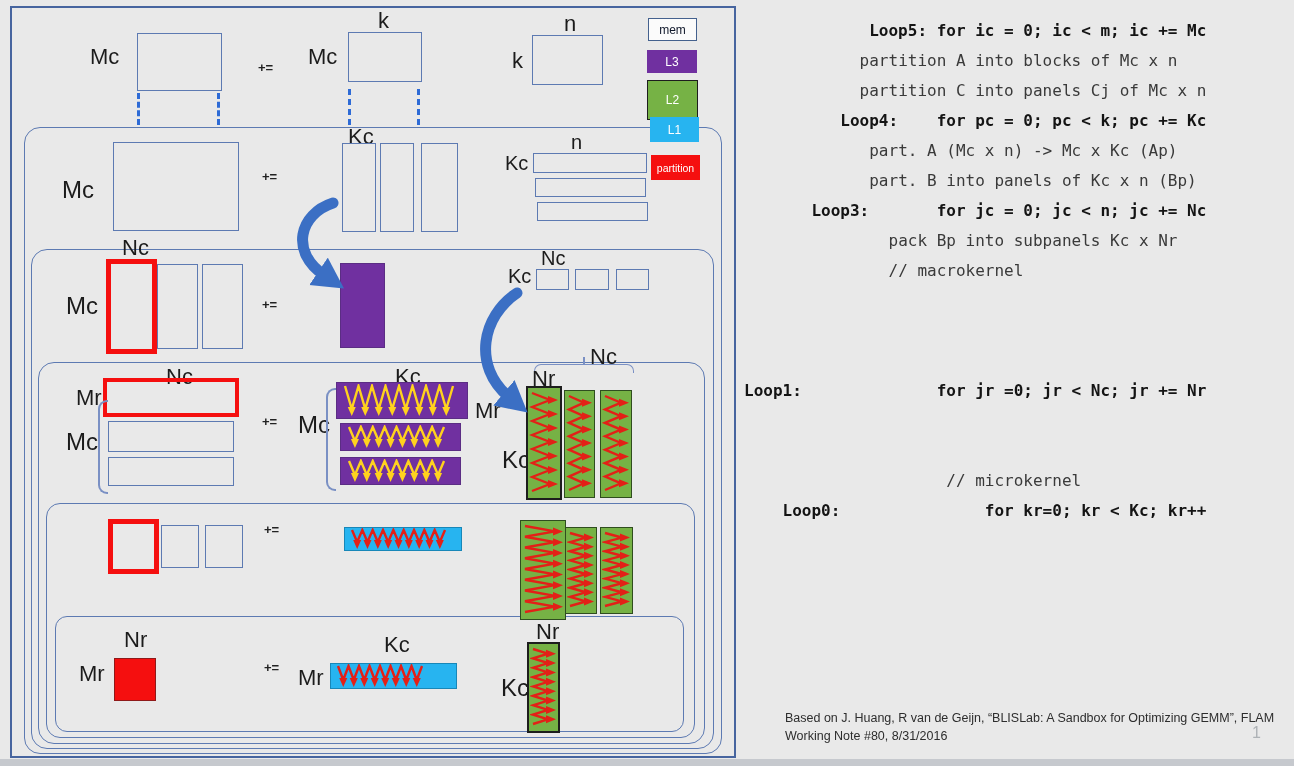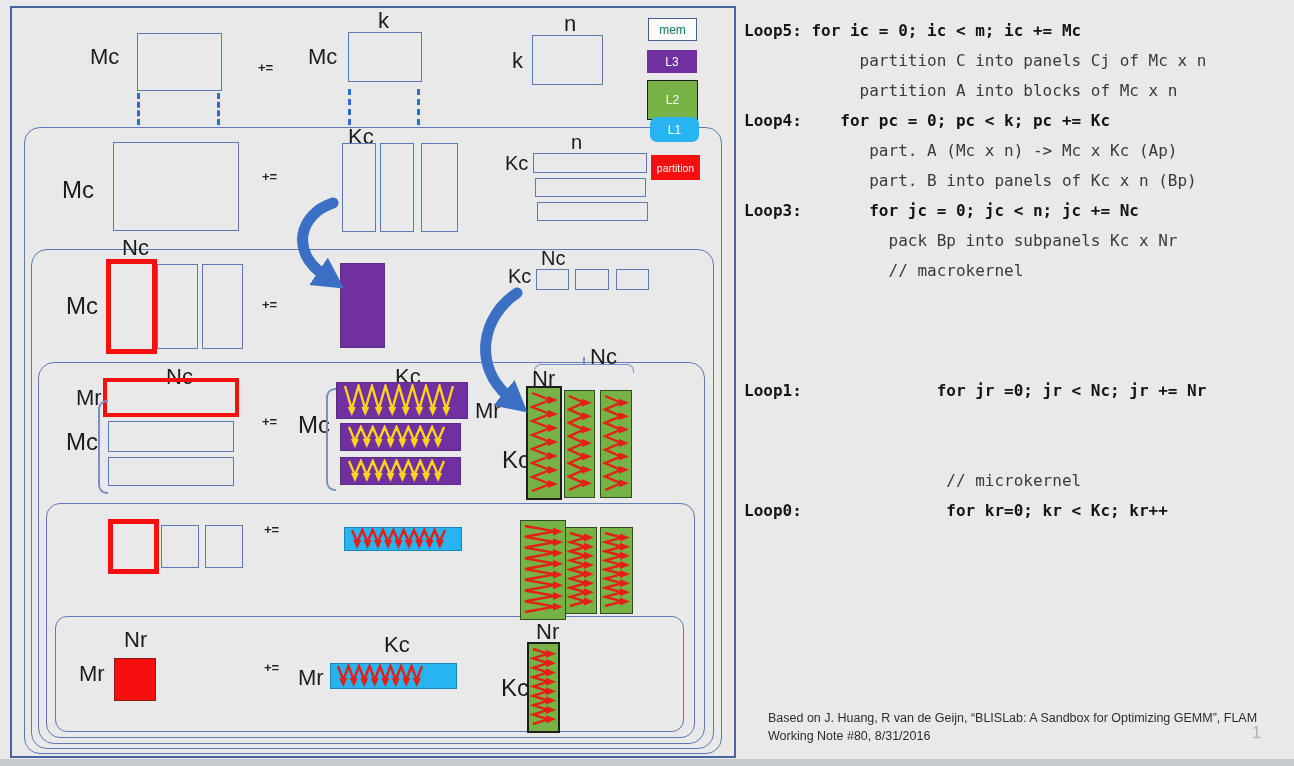--- a/index.html
+++ b/index.html
@@ -31,39 +31,39 @@
 
   
   .brk-left{width:10px;border-left:2px solid #7a90c4;border-top:2px solid #7a90c4;
             border-bottom:2px solid #7a90c4;border-radius:9px 0 0 9px;}
   .brk-top{height:9px;border-top:1.5px solid #7a90c4;border-left:1.5px solid #7a90c4;
            border-right:1.5px solid #7a90c4;border-radius:7px 7px 0 0;}
   .brk-tick{width:2px;background:#7a90c4;}
 
   
   .leg{display:flex;align-items:center;justify-content:center;font-size:12px;}
-  .leg-mem{background:#fbfbfb;border:1.5px solid #44618e;color:#0f766e;}
+  .leg-mem{background:#fbfbfb;border:1.5px solid #44618e;color:#0f172a;}
   .leg-l3{background:var(--purple);color:#fff;justify-content:center;}
   .leg-l2{background:var(--green);border:1.5px solid #1d1d1d;color:#fff;}
-  .leg-l1{background:var(--cyan);color:#fff;border-radius:7px;}
+  .leg-l1{background:var(--cyan);color:#fff;}
   .leg-reg{background:var(--red);color:#fff;font-size:10.5px;}
 
   
   .zz{position:absolute;}
   .zz svg{display:block;width:100%;height:100%;}
 
   
   .code{position:absolute;left:744px;top:16px;}
   .cl{height:30px;line-height:30px;white-space:pre;
       font-family:"DejaVu Sans Mono","Liberation Mono",monospace;
       font-size:16px;color:#3a3a3a;}
-  .cl.b{font-weight:bold;color:#141414;}
-
-  
-  .footer{position:absolute;left:768px;top:709px;width:510px;font-size:12.5px;
+  .cl.b{font-weight:bold;color:#141414;text-align:right;}
+
+  
+  .footer{position:absolute;left:785px;top:709px;width:510px;font-size:12.5px;
           line-height:18px;color:#2d2d2d;}
   .pagenum{position:absolute;left:1252px;top:724px;font-size:16px;color:#aeb2b6;}
   .bottom-strip{position:absolute;left:0;top:759px;width:1294px;height:7px;background:#c6c9ce;}
 </style>
 </head>
 <body>
 
 <div class="stage">
 
   <div class="abs" style="left:0;top:0;width:740px;height:766px;">
@@ -347,22 +347,22 @@
     <div class="abs leg leg-l1" style="left:650px;top:117px;width:49px;height:25px;">
         <span>L1</span>
       </div>
     <div class="abs leg leg-reg" style="left:651px;top:155px;width:49px;height:25px;">
         <span>partition</span>
       </div>
   </div>
 
   <div class="code">
     <div class="cl b">Loop5: for ic = 0; ic &lt; m; ic += Mc</div>
+    <div class="cl">            partition A into blocks of Mc x n</div>
     <div class="cl">            partition C into panels Cj of Mc x n</div>
-    <div class="cl">            partition A into blocks of Mc x n</div>
     <div class="cl b">Loop4:    for pc = 0; pc &lt; k; pc += Kc</div>
     <div class="cl">             part. A (Mc x n) -&gt; Mc x Kc (Ap)</div>
     <div class="cl">             part. B into panels of Kc x n (Bp)</div>
     <div class="cl b">Loop3:       for jc = 0; jc &lt; n; jc += Nc</div>
     <div class="cl">               pack Bp into subpanels Kc x Nr</div>
     <div class="cl">               // macrokernel</div>
     <div class="cl"></div>
     <div class="cl"></div>
     <div class="cl"></div>
     <div class="cl b">Loop1:              for jr =0; jr &lt; Nc; jr += Nr</div>

